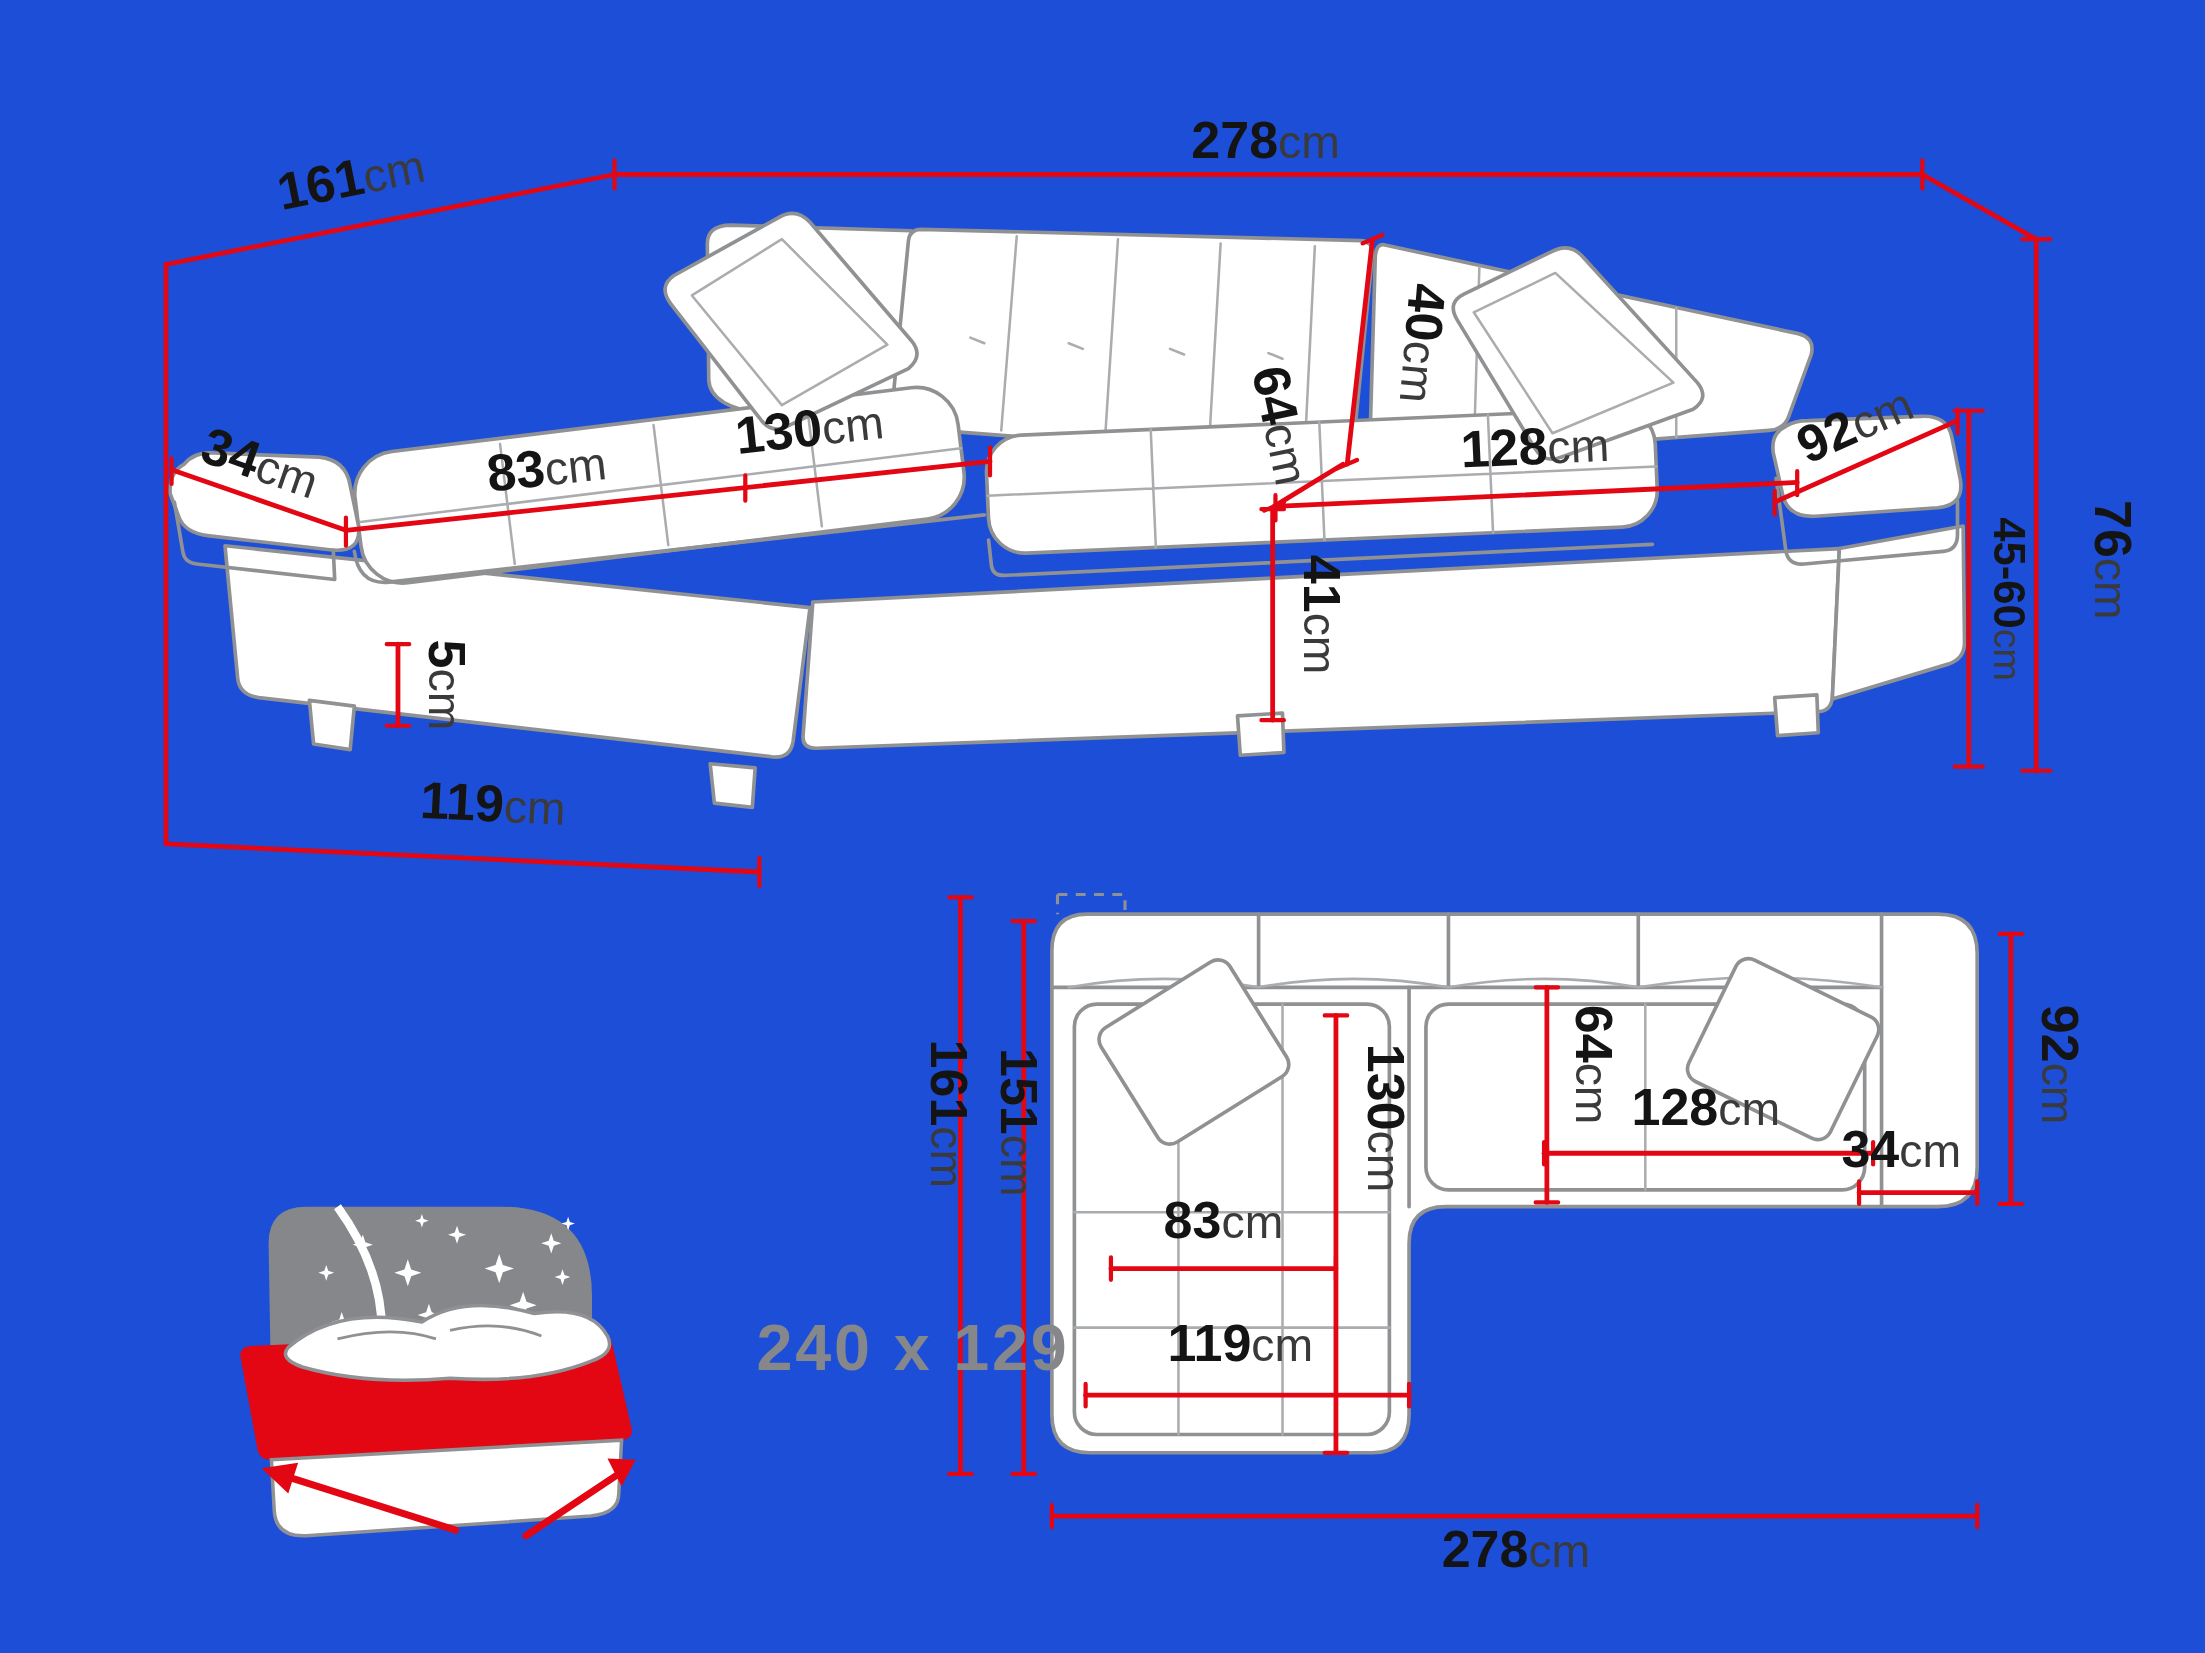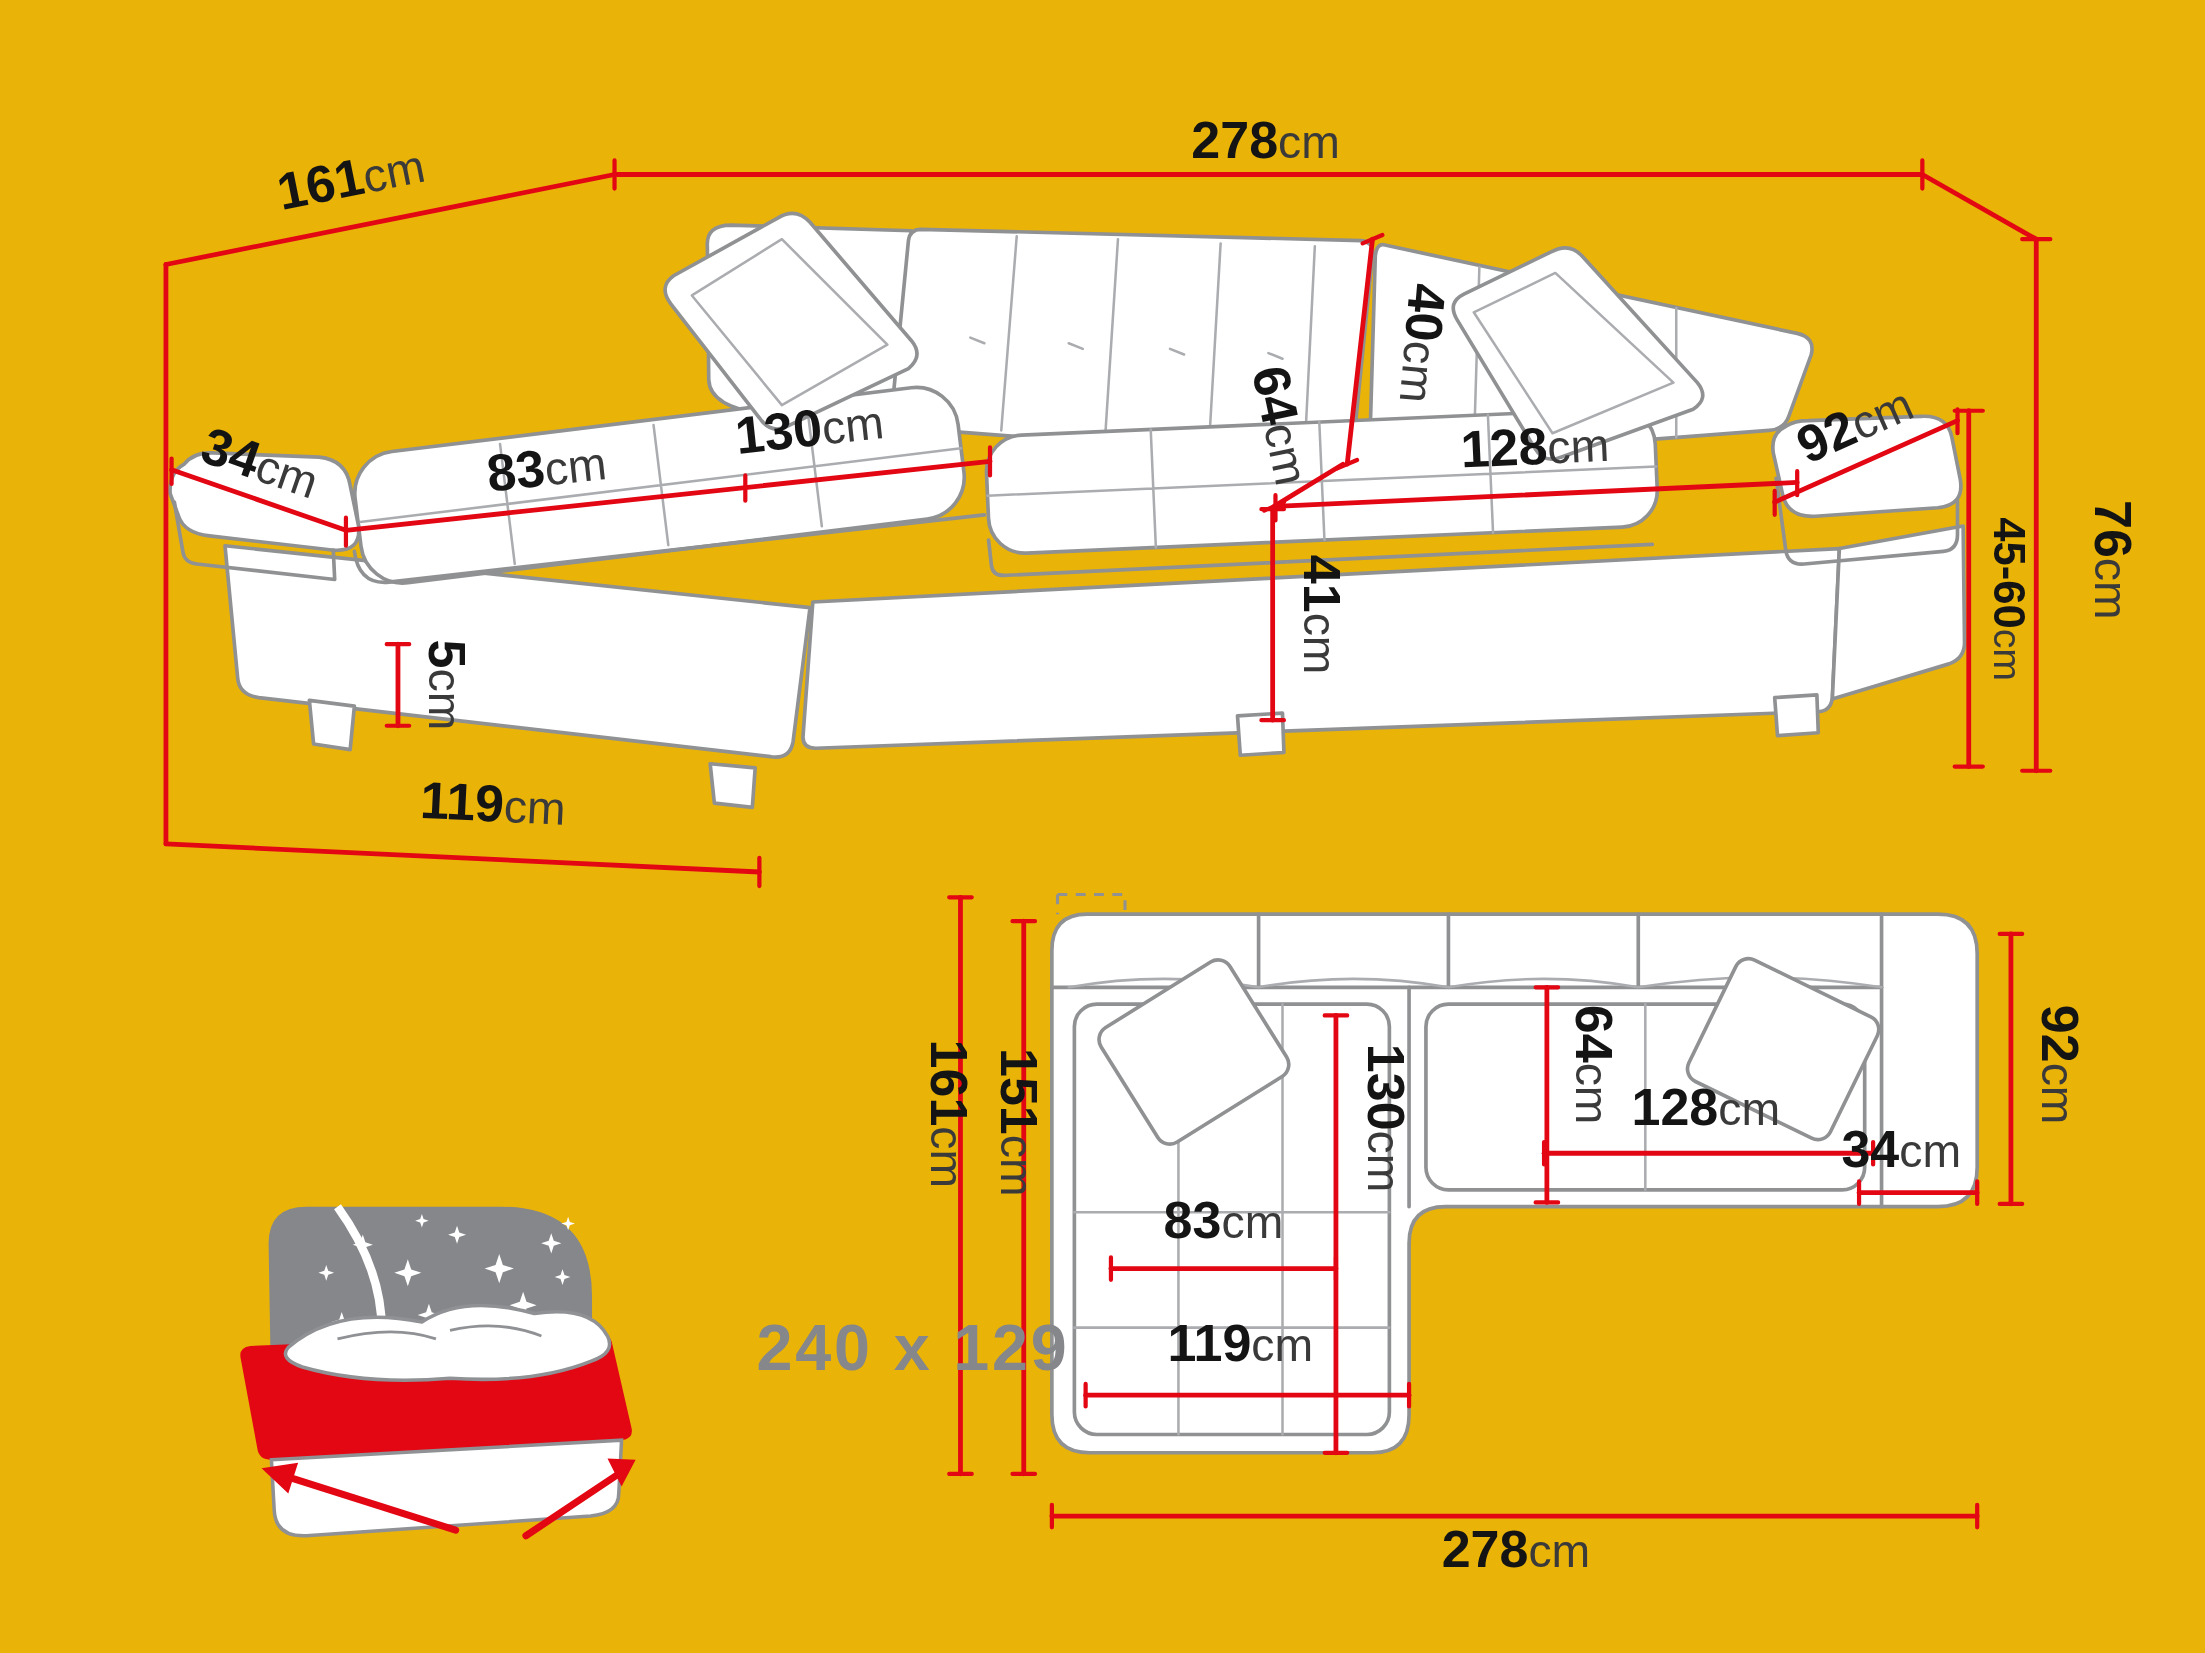--- a/index.html
+++ b/index.html
@@ -1,16 +1,16 @@
 <!DOCTYPE html>
 <html style="font-size:12.5px"><head>
 <meta charset="utf-8">
 <style>
   html,body{margin:0;padding:0;background:#ffffff;}
-  .stage{position:relative;width:2205px;height:1654px;background:#eab308;overflow:hidden;}
+  .stage{position:relative;width:2205px;height:1654px;background:#1d4ed8;overflow:hidden;}
   svg{display:block;width:2205px;height:1654px;}
   .sofa{fill:#ffffff;stroke:#8f9193;stroke-width:2.6;stroke-linejoin:round;stroke-linecap:round;}
   .sofa-line{fill:none;stroke:#8f9193;stroke-width:2.6;stroke-linejoin:round;stroke-linecap:round;}
   .sofa-detail{fill:none;stroke:#aaacaf;stroke-width:1.8;stroke-linejoin:round;stroke-linecap:round;}
   .dim{stroke:#e30613;stroke-width:3.4;fill:none;stroke-linecap:round;}
   .tick{stroke:#e30613;stroke-width:3;fill:none;stroke-linecap:round;}
   text{font-family:"Liberation Sans", sans-serif;}
   .num{font-weight:700;font-size:37px;fill:#141414;}
   .unit{font-weight:400;font-size:33px;fill:#3a3a3a;}
   .sm .num{font-size:31px;}

